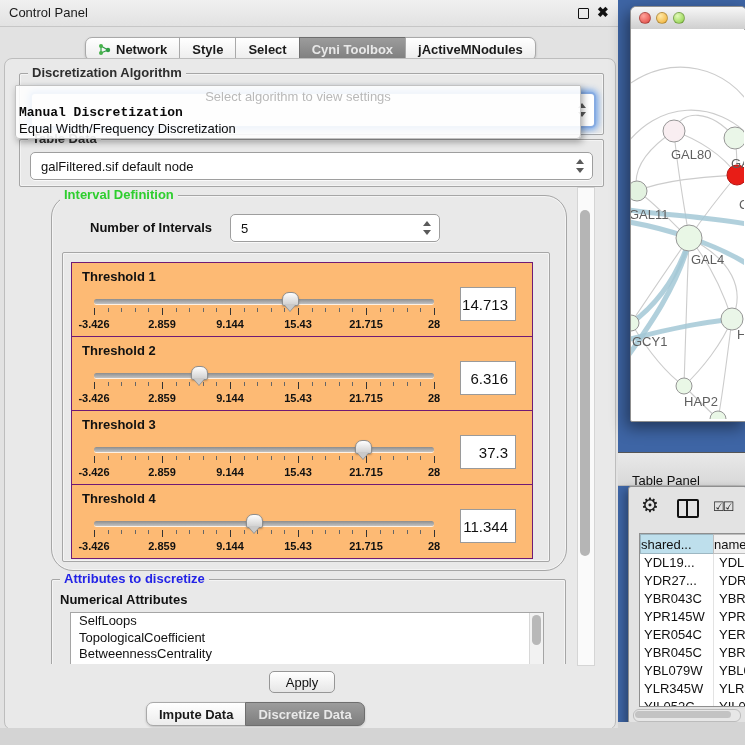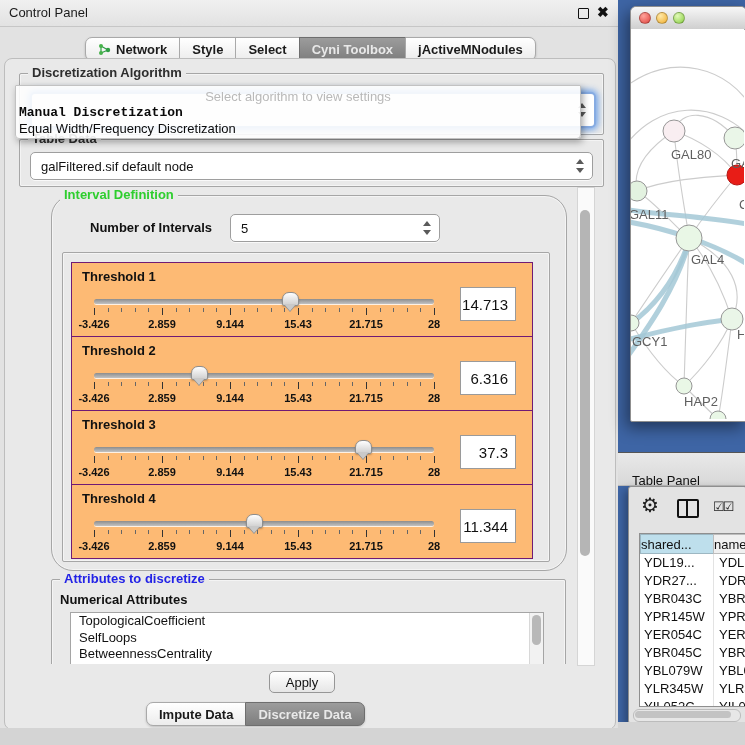--- a/index.html
+++ b/index.html
@@ -346,22 +346,22 @@
                 </div>
               </div>
           </div>
         </div>
 
         <div class="group" style="left:38px;top:392px;width:513px;height:120px;">
           <span class="gtitle blue">Attributes to discretize</span>
           <span class="abs" style="left:8px;top:12px;font-size:13px;font-weight:bold;">Numerical Attributes</span>
           <div class="listbox" style="left:18px;top:32px;width:472px;height:80px;">
             <div id="attrItems">
+                <div class="li">SelfLoops</div>
                 <div class="li">TopologicalCoefficient</div>
-                <div class="li">SelfLoops</div>
                 <div class="li">BetweennessCentrality</div>
               </div>
             <div class="lsb">
                 <div class="thumb"></div>
               </div>
           </div>
         </div>
       </div>
 
       <div class="vsb">

